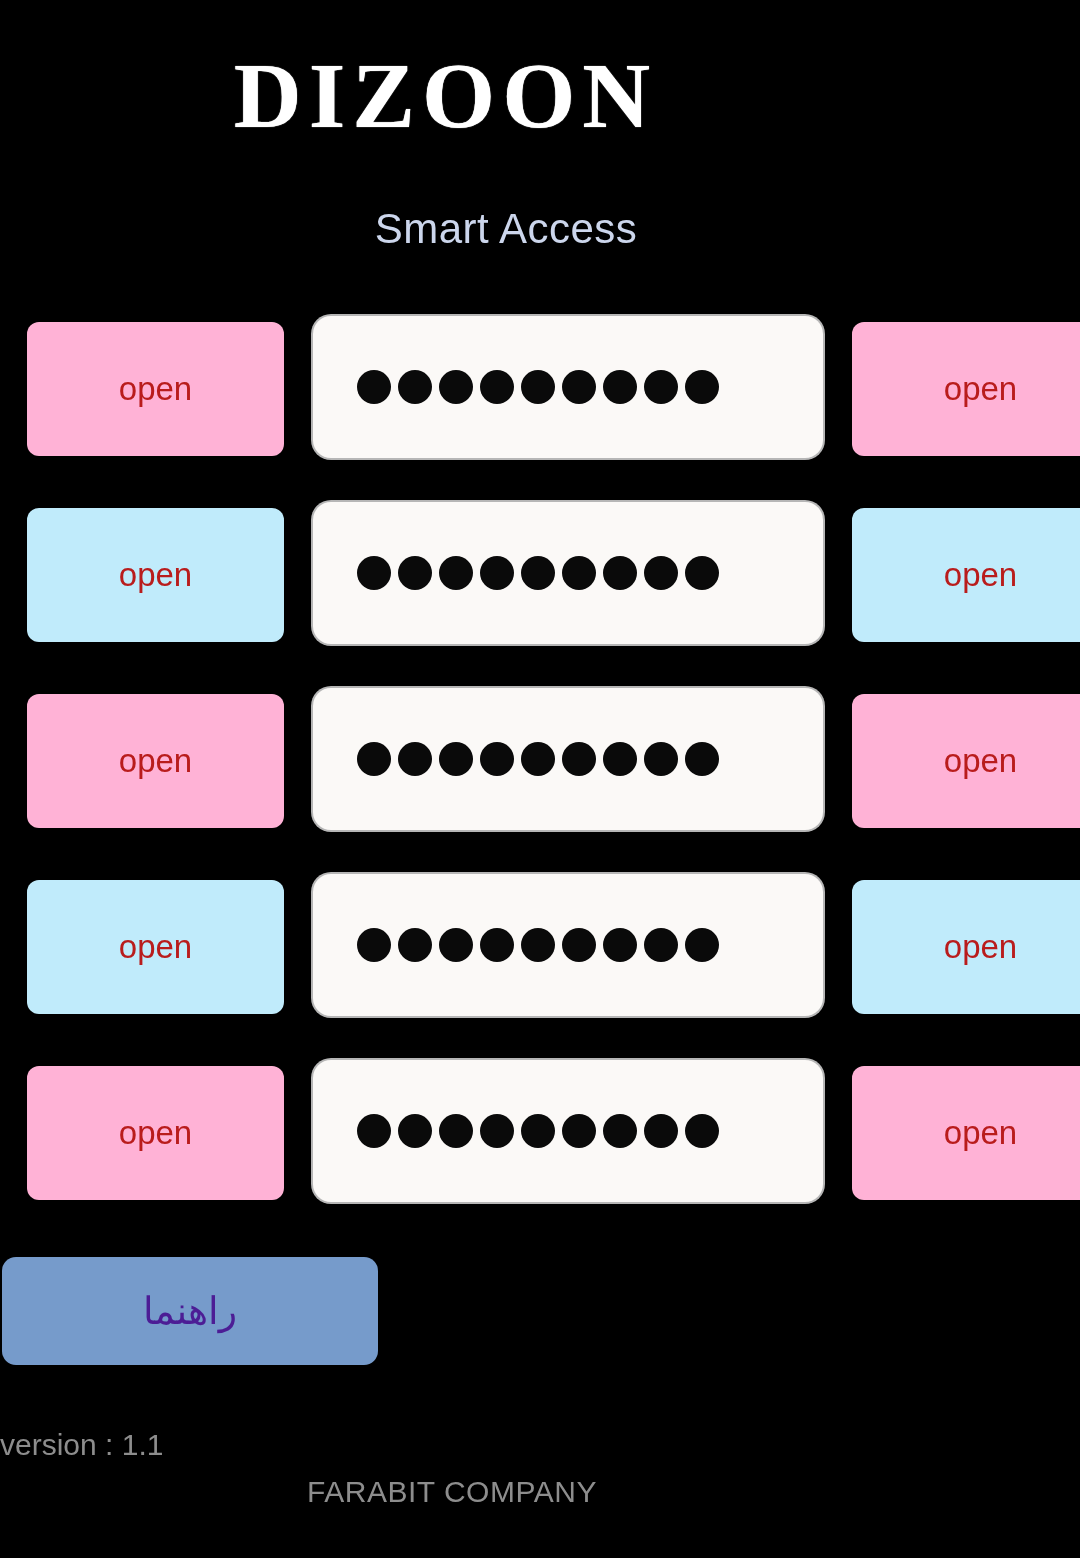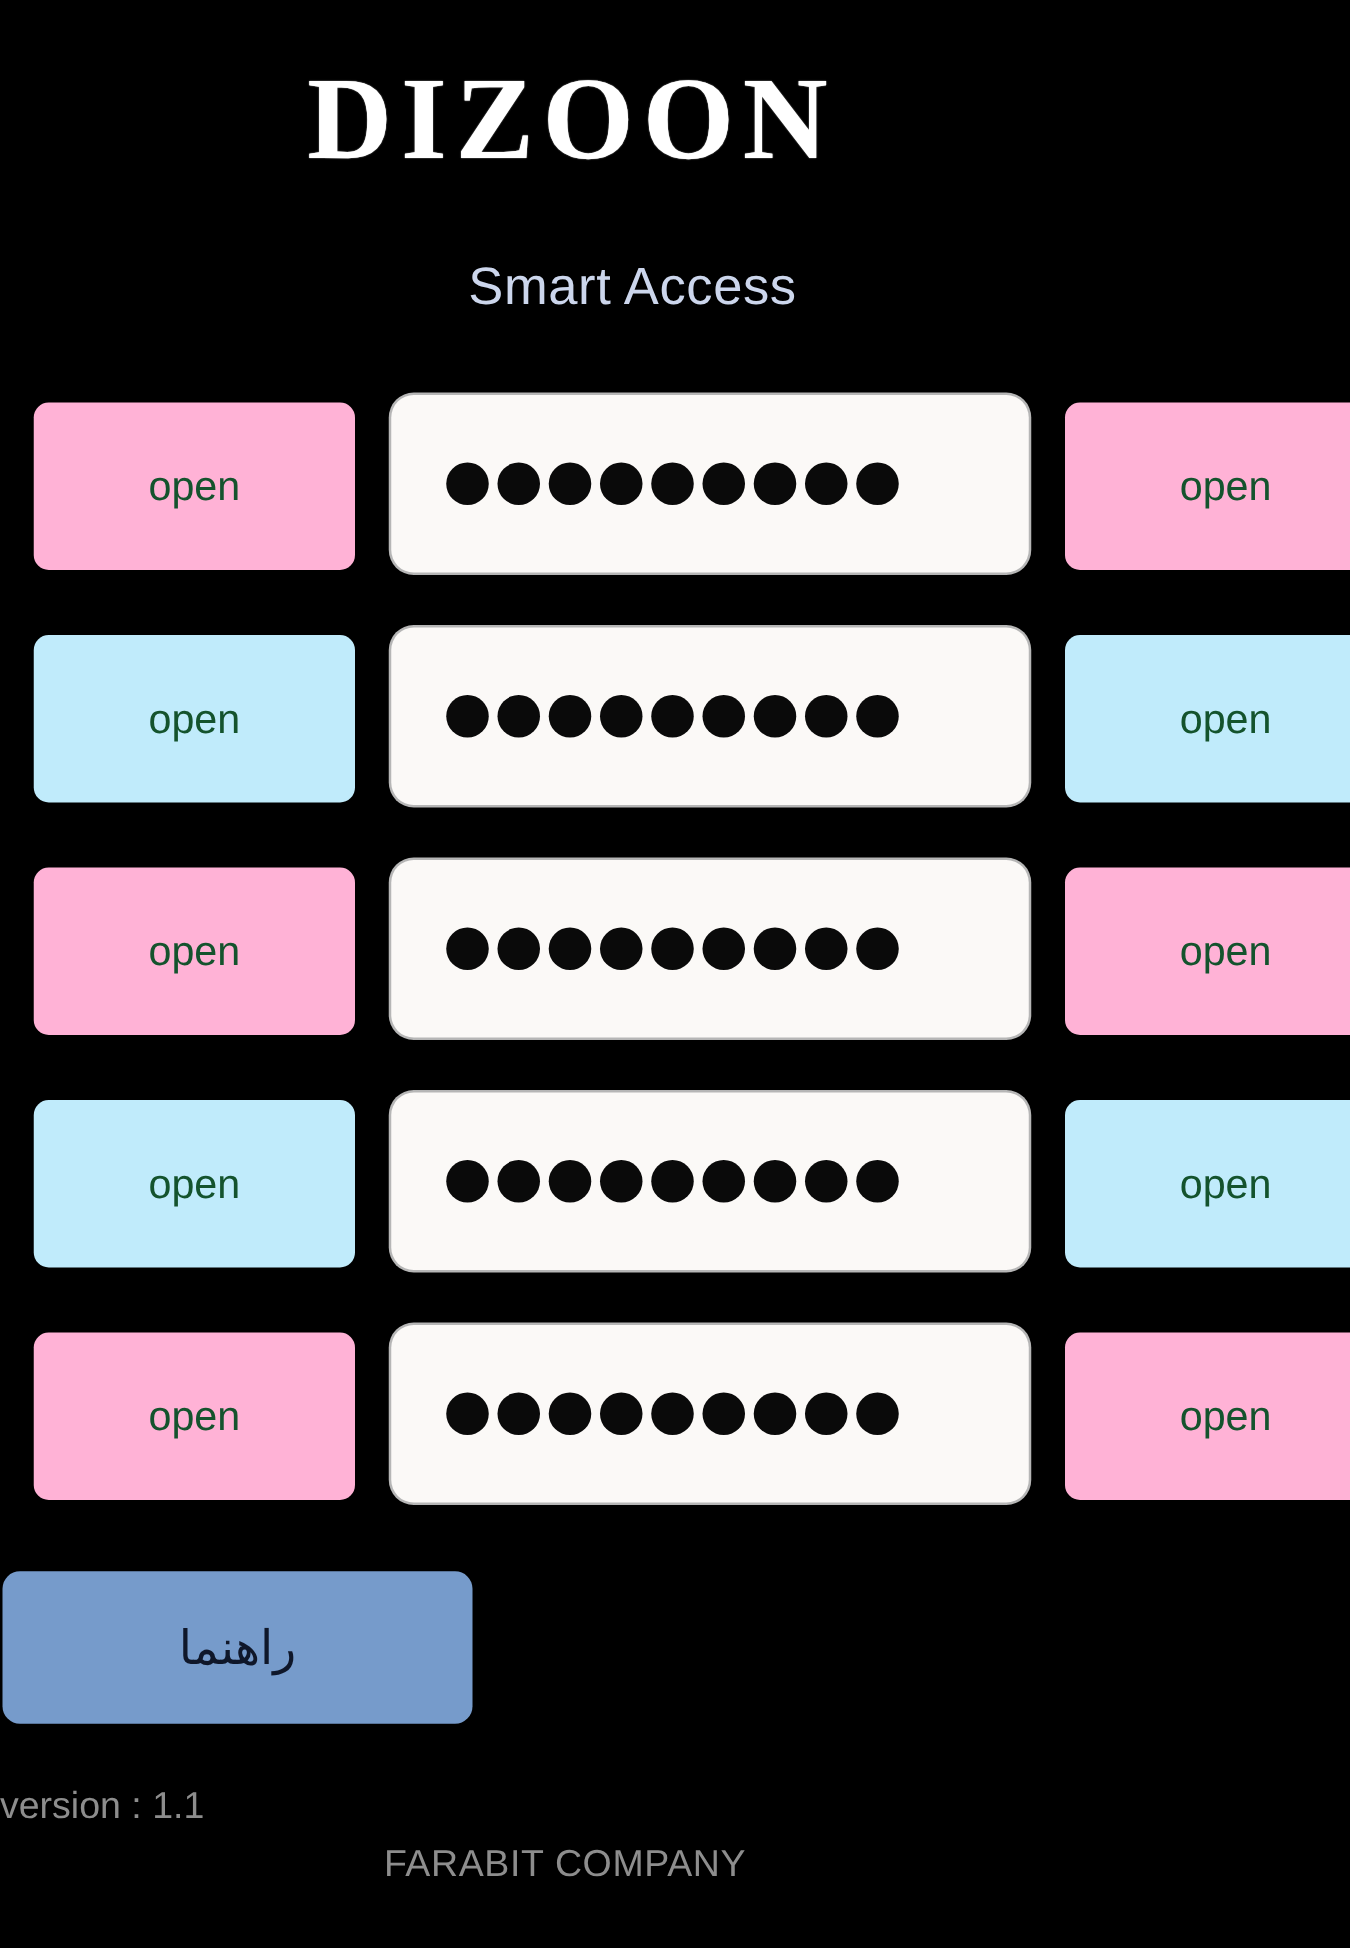--- a/index.html
+++ b/index.html
@@ -22,21 +22,20 @@
     left: 0;
     width: 891px;
     text-align: center;
     font-family: "Liberation Serif", serif;
     font-weight: 700;
     font-size: 94px;
     letter-spacing: 7px;
     color: #ffffff;
     line-height: 1;
     text-shadow: 0 0 1px #ffffff;
-    padding-left: 12px;
   }
   .app-subtitle {
     position: absolute;
     top: 205px;
     left: 0;
     width: 1012px;
     text-align: center;
     font-size: 42px;
     color: #ccd6ec;
     letter-spacing: 0.5px;
@@ -55,21 +54,21 @@
     margin-bottom: 52px;
   }
   .open-btn {
     position: absolute;
     top: 0;
     height: 134px;
     border: none;
     border-radius: 12px;
     font-family: "Liberation Sans", sans-serif;
     font-size: 33px;
-    color: #14532d;
+    color: #b91c1c;
     display: flex;
     align-items: center;
     justify-content: center;
     padding: 0;
     cursor: pointer;
     box-sizing: border-box;
   }
   .open-btn.left {
     left: 27px;
     width: 257px;
@@ -109,25 +108,25 @@
     background: #0a0a0a;
     flex: none;
   }
 
   
   .help-btn {
     position: absolute;
     left: 2px;
     top: 1257px;
     width: 376px;
-    height: 122px;
+    height: 108px;
     background: #769bcb;
     border: none;
     border-radius: 14px;
-    color: #0f172a;
+    color: #4c1d95;
     font-size: 38px;
     display: flex;
     align-items: center;
     justify-content: center;
     direction: rtl;
     cursor: pointer;
     padding: 0;
   }
   .version-text {
     position: absolute;

